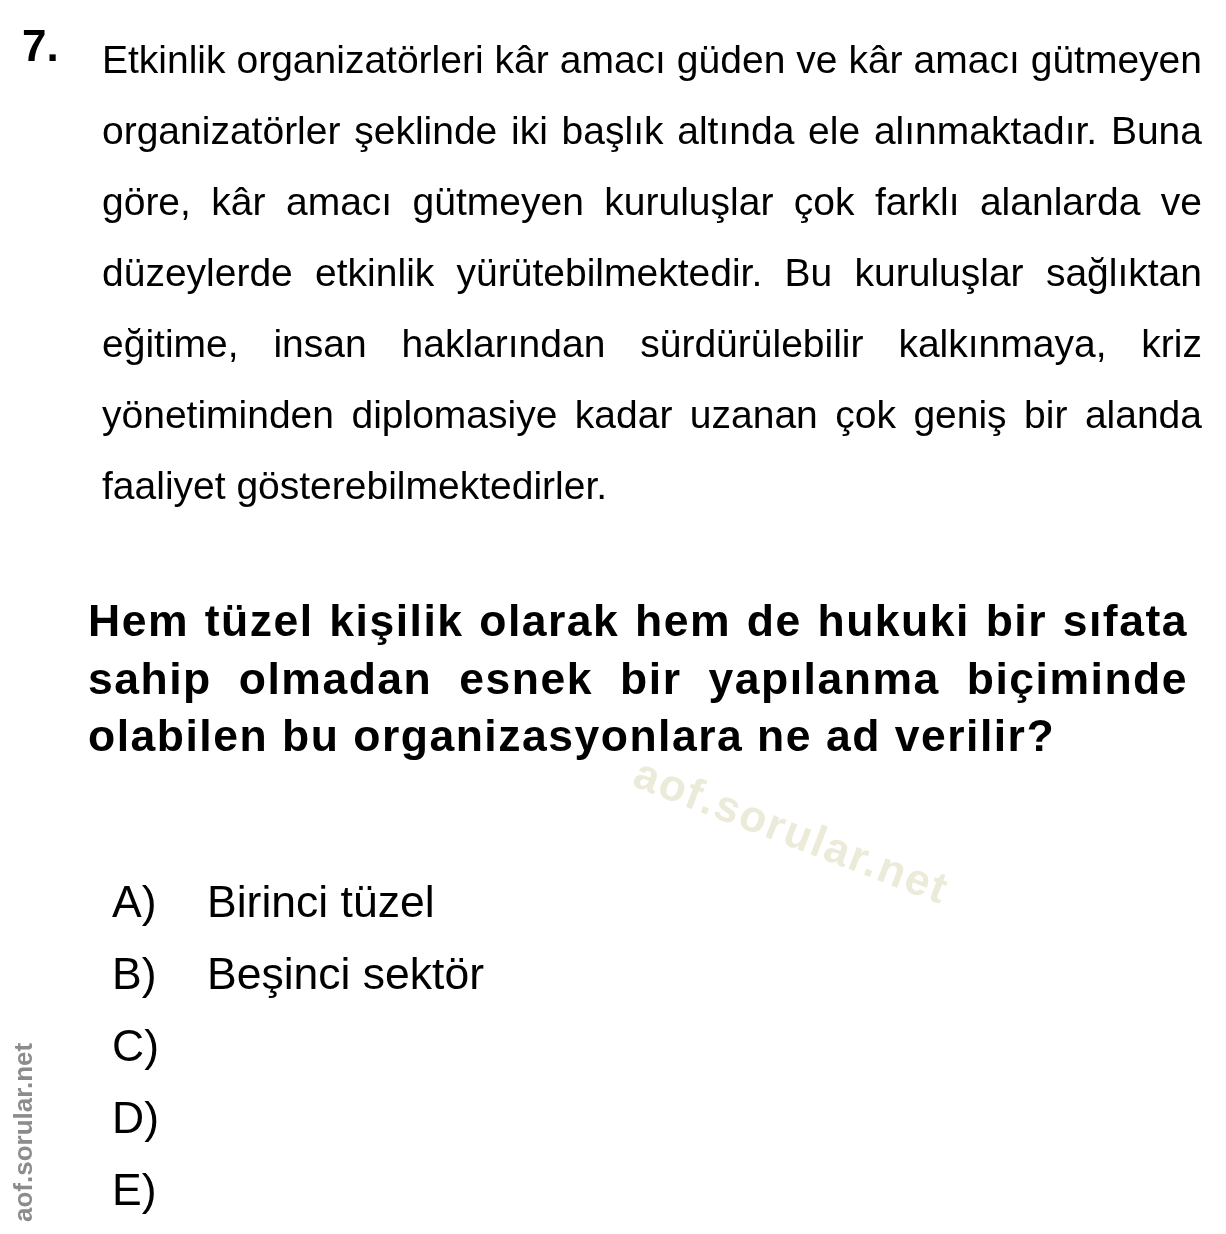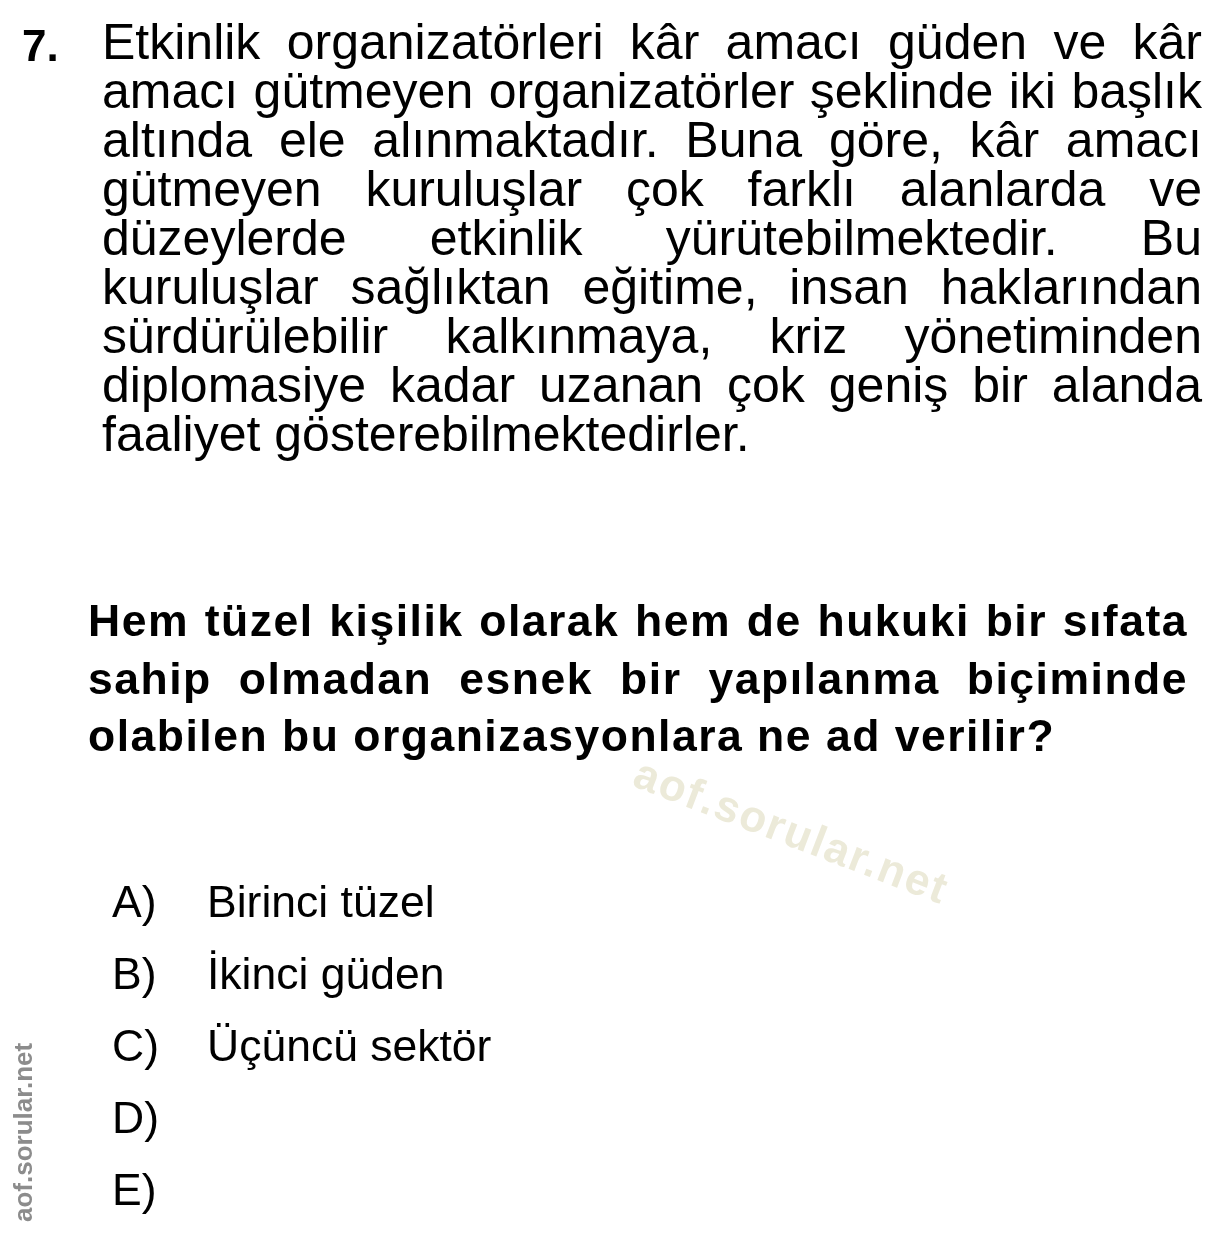--- a/index.html
+++ b/index.html
@@ -1,18 +1,18 @@
 <!DOCTYPE html>
 <html><head>
 <meta charset="utf-8">
 <style>
   html, body { margin:0; padding:0; background:#ffffff; }
   body { width:1226px; height:1234px; position:relative; overflow:hidden; font-family:"Liberation Sans", sans-serif; color:#000; }
   .qnum { position:absolute; left:22px; top:22px; font-size:44px; font-weight:bold; line-height:48px; }
-  .stem { position:absolute; left:102px; top:18px; width:1100px; font-size:50px; line-height:49px; text-align:justify; text-align-last:left; }
+  .stem { position:absolute; left:102px; top:24px; width:1100px; font-size:39px; line-height:71px; text-align:justify; text-align-last:left; }
   .question { position:absolute; left:88px; top:592px; width:1100px; font-size:44.5px; font-weight:bold; line-height:57.5px; text-align:justify; letter-spacing:1.5px; }
   .options { position:absolute; left:112px; top:866px; }
   .opt { display:flex; height:72px; align-items:center; font-size:44.5px; }
   .opt .letter { width:95px; }
   .wm { position:absolute; left:645px; top:748px; font-size:44px; font-weight:bold; color:#ecead9; transform:rotate(21deg); transform-origin:left top; letter-spacing:2px; white-space:nowrap; }
   .side { position:absolute; left:8px; top:1222px; font-size:26px; font-weight:bold; color:#8c8c8c; transform:rotate(-90deg); transform-origin:left top; white-space:nowrap; }
 </style>
 </head>
 <body>
 
@@ -20,25 +20,24 @@
 <div class="stem">Etkinlik organizatörleri kâr amacı güden ve kâr amacı gütmeyen organizatörler şeklinde iki başlık altında ele alınmaktadır. Buna göre, kâr amacı gütmeyen kuruluşlar çok farklı alanlarda ve düzeylerde etkinlik yürütebilmektedir. Bu kuruluşlar sağlıktan eğitime, insan haklarından sürdürülebilir kalkınmaya, kriz yönetiminden diplomasiye kadar uzanan çok geniş bir alanda faaliyet gösterebilmektedirler.</div>
 <div class="question">Hem tüzel kişilik olarak hem de hukuki bir sıfata sahip olmadan esnek bir yapılanma biçiminde olabilen bu organizasyonlara ne ad verilir?</div>
 
 <div class="options">
   <div class="opt">
     <span class="letter">A)</span>
     <span>Birinci tüzel</span>
   </div>
   <div class="opt">
     <span class="letter">B)</span>
-    <span>İkinci güden</span>
+    <span>Beşinci sektör</span>
   </div>
   <div class="opt">
     <span class="letter">C)</span>
-    <span>Üçüncü sektör</span>
   </div>
   <div class="opt">
     <span class="letter">D)</span>
   </div>
   <div class="opt">
     <span class="letter">E)</span>
   </div>
 </div>
 
 <div class="wm">aof.sorular.net</div>

